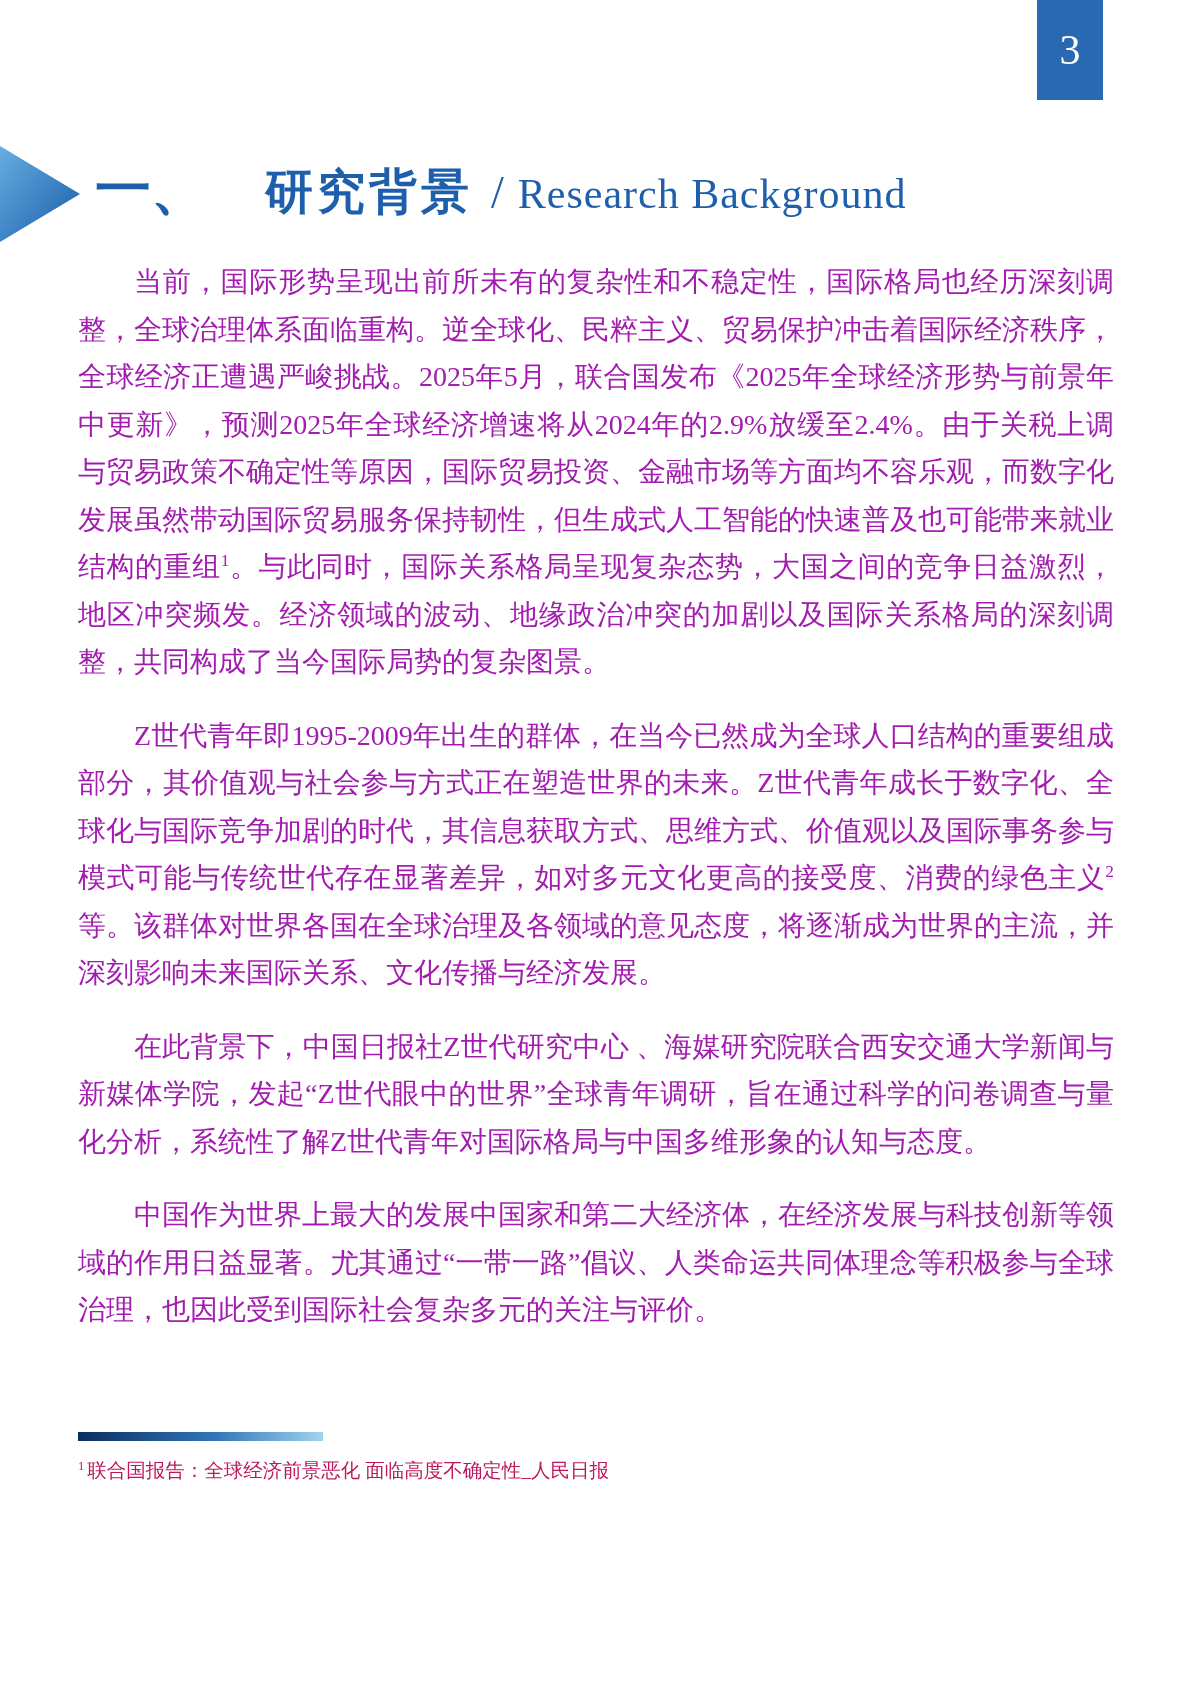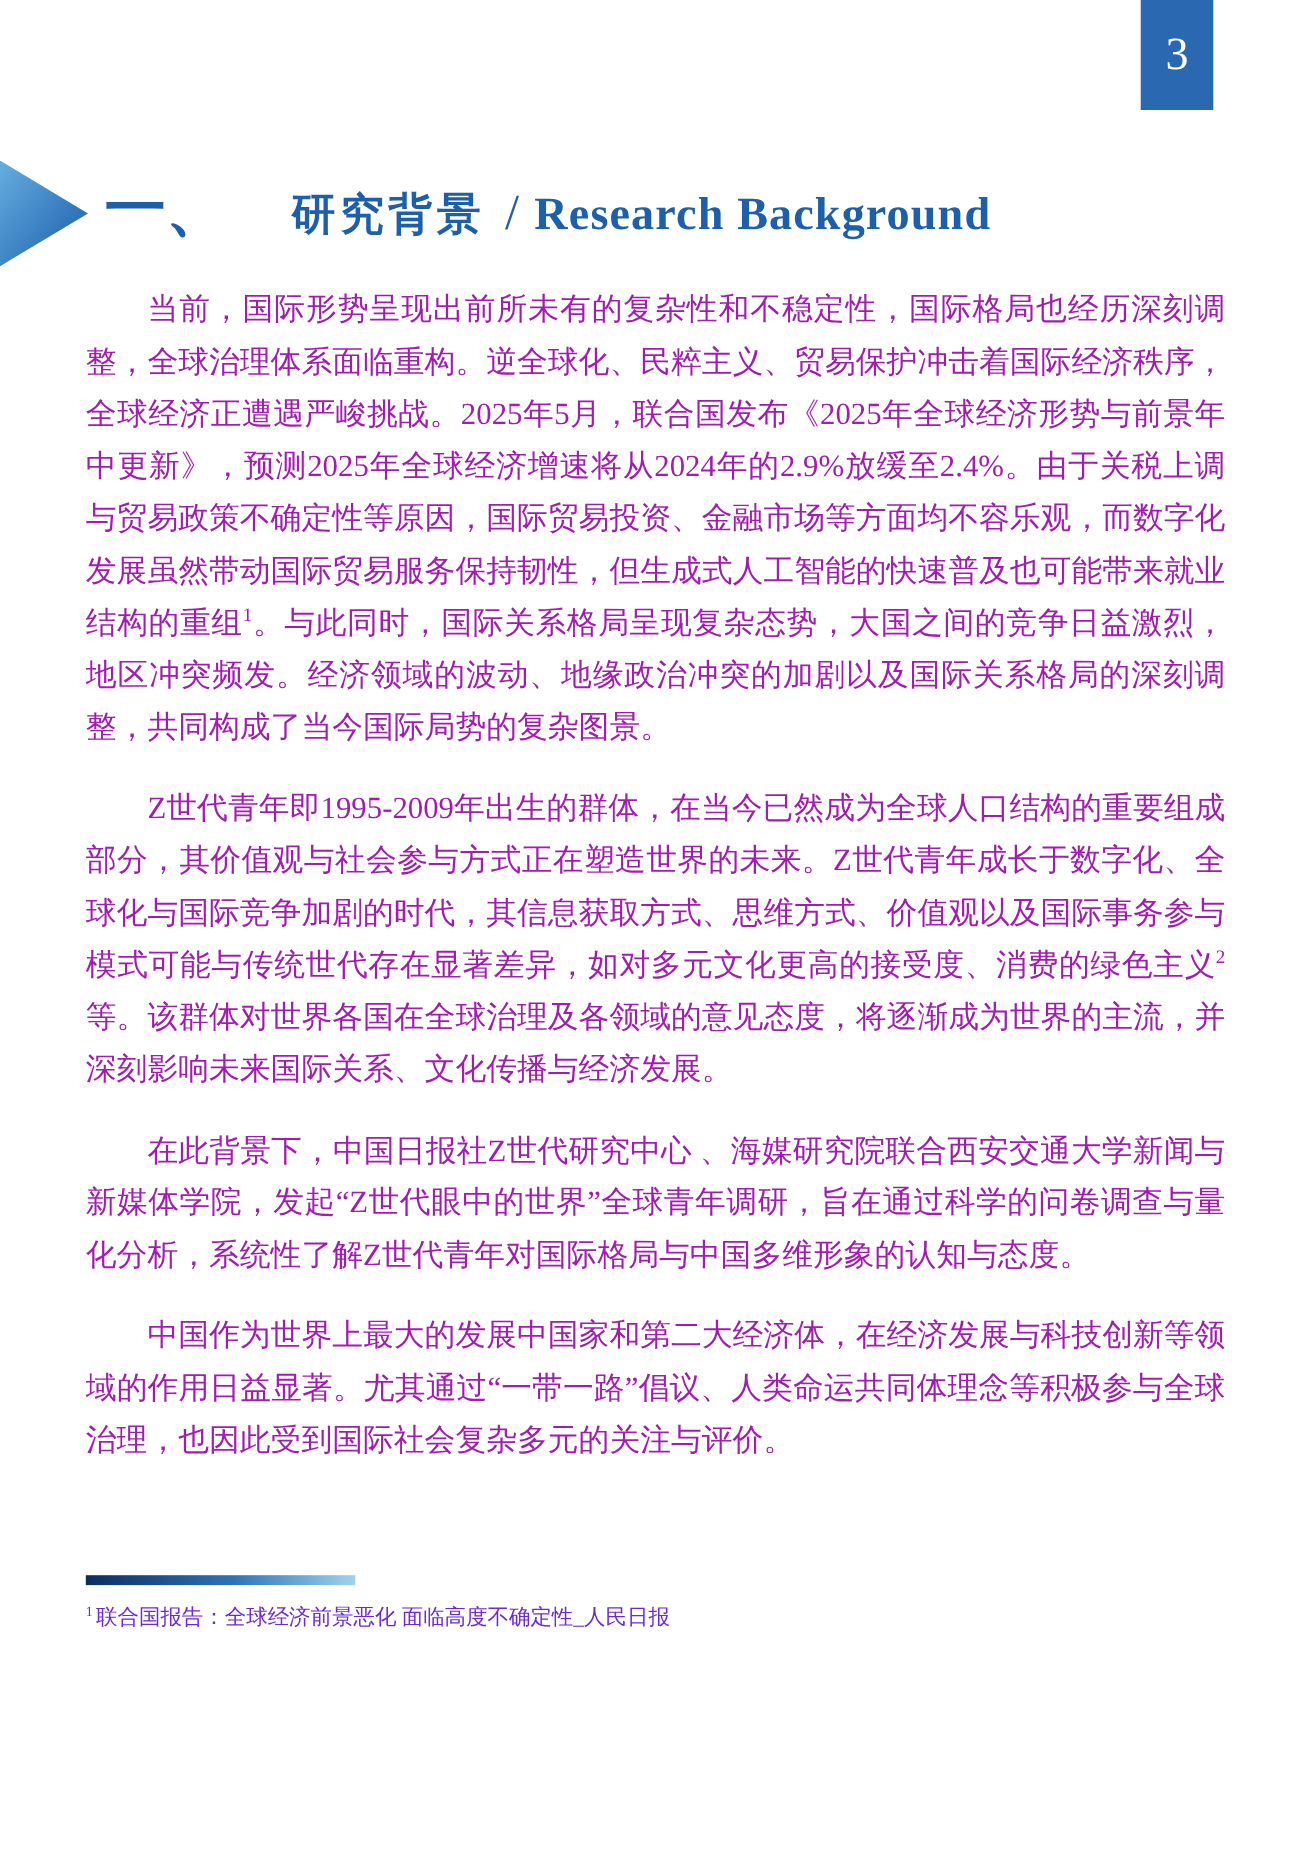--- a/index.html
+++ b/index.html
@@ -26,23 +26,23 @@
   .chevron { position:absolute; left:0; top:146px; }
 
   
   .title-row {
     position:absolute; left:95px; top:152px;
     display:flex; align-items:baseline;
     color:#1E5FAC;
     white-space:nowrap;
   }
   .title-index { font-size:56px; font-weight:700; }
-  .title-zh    { font-size:40px; font-weight:700; margin-left:58px; letter-spacing:4px; }
+  .title-zh    { font-size:48px; font-weight:700; margin-left:58px; letter-spacing:4px; }
   .title-slash { font-size:46px; margin:0 14px 0 18px; font-weight:400; }
-  .title-en    { font-size:42px; font-weight:700; letter-spacing:1px; }
+  .title-en    { font-size:42px; font-weight:400; letter-spacing:1px; }
 
   
   .body-text {
     position:absolute; left:78px; top:258px;
     width:1036px;
     font-size:28px;
     line-height:47.5px;
     color:#a21caf;
     text-align:justify;
   }
@@ -62,21 +62,21 @@
     width:1040px;
   }
   .footer-rule {
     width:245px; height:9px;
     background:linear-gradient(to right,#0B2D5F 0%, #2F74B8 55%, #9FD4EF 100%);
   }
   .footnotes {
     margin-top:16px;
     font-size:19.5px;
     line-height:28px;
-    color:#6d28d9;
+    color:#be185d;
     text-align:left;
   }
   .footnotes .fn { margin:0; }
   .fn-sup {
     font-size:0.65em;
     vertical-align:super;
     line-height:0;
     margin-right:3px;
   }
 </style>

